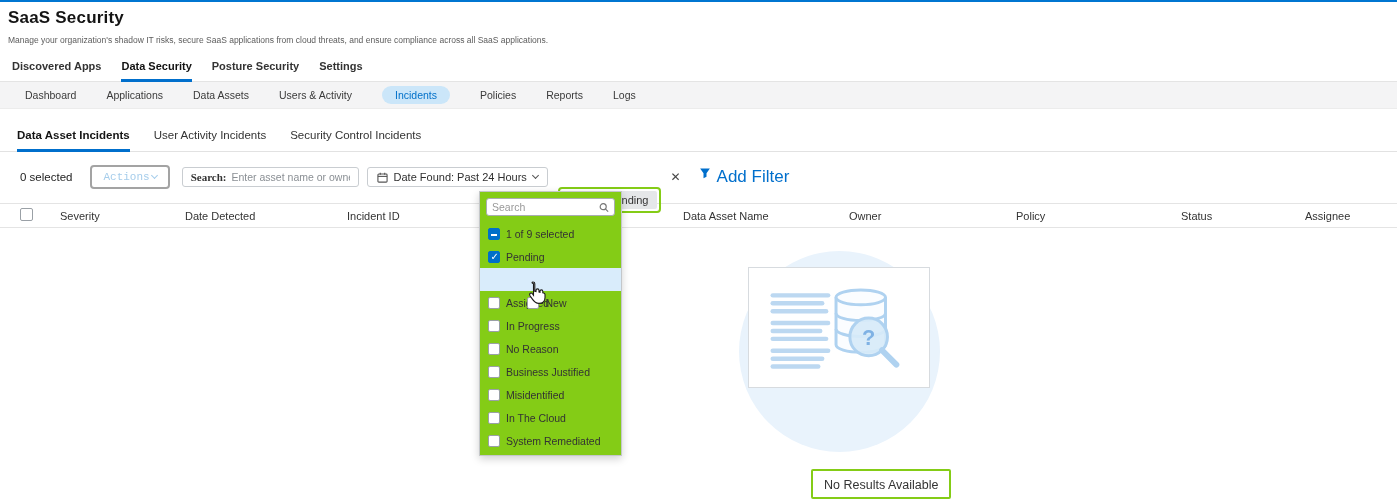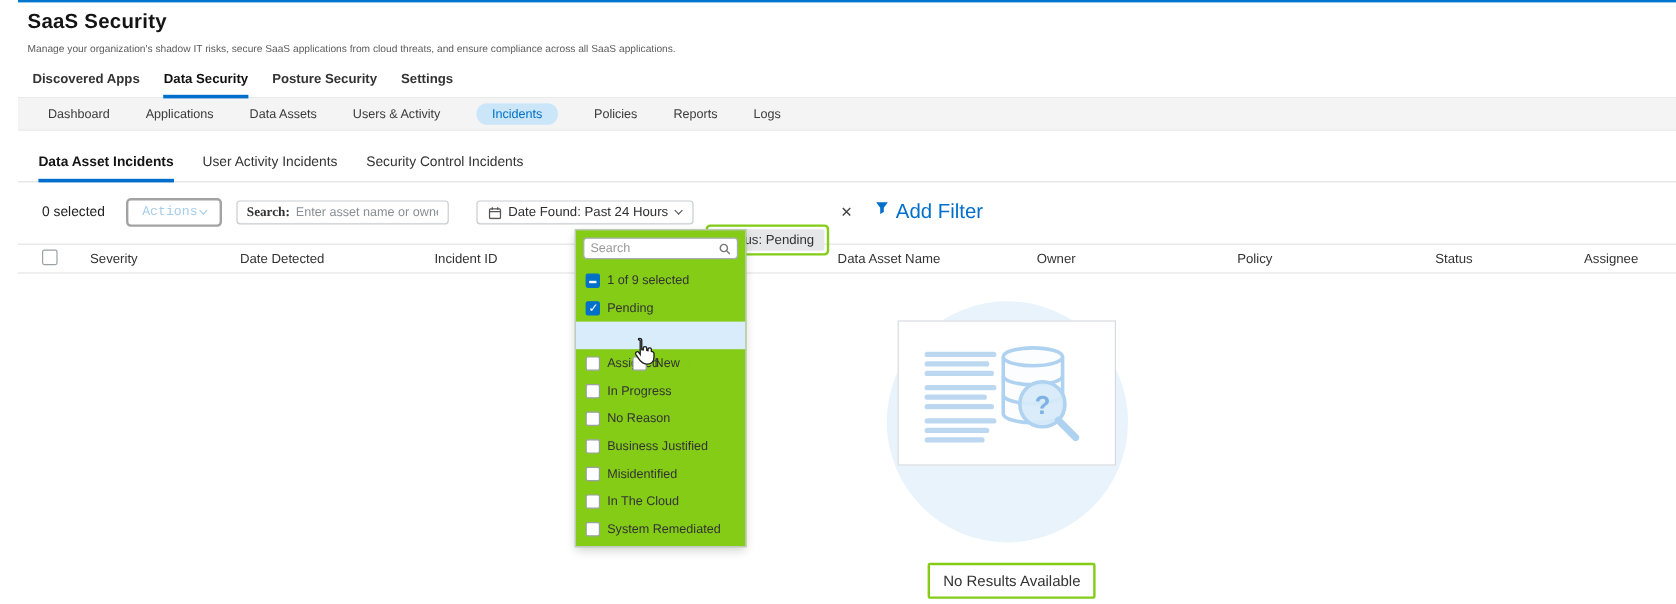--- a/index.html
+++ b/index.html
@@ -1,18 +1,18 @@
 <!DOCTYPE html>
 <html><head>
 <meta charset="utf-8">
 <style>
   * { box-sizing: border-box; margin: 0; padding: 0; }
   html,body { width:1397px; height:503px; }
   body { font-family:"Liberation Sans", sans-serif; background:#fff; position:relative; overflow:hidden; }
-  #app { position:relative; width:1397px; height:503px; background:#fff;padding-left:15px; }
+  #app { position:relative; width:1397px; height:503px; background:#fff; }
 
   .top-strip { height:2px; background:#0076D1; }
 
   .page-header h1 { font-size:17px; font-weight:700; color:#141414; margin:6px 0 0 8px; letter-spacing:.2px; }
   .subtitle { font-size:8.5px; color:#5c5c5c; margin:7px 0 0 8px; }
 
   .top-nav { display:flex; gap:20px; padding-left:12px; margin-top:10px; border-bottom:1px solid #E4E4E4; font-size:11px; font-weight:600; color:#333; }
   .tn-item { padding:5px 0 9px; cursor:pointer; position:relative; }
   .tn-item.active { color:#111; }
   .tn-item.active::after { content:""; position:absolute; left:0; right:0; bottom:-1px; height:3px; background:#006FCC; }
@@ -27,21 +27,21 @@
   .tab.active::after { content:""; position:absolute; left:0; right:0; bottom:-1px; height:3px; background:#006FCC; }
 
   .toolbar { display:flex; align-items:center; padding-left:20px; margin-top:12px; height:26px; }
   .sel-count { font-size:11.5px; color:#222; }
   .actions-btn { margin-left:18px; display:inline-flex; align-items:center; gap:2px; border:2px solid #a3a3a3; color:#A6CDEB; background:#fff; font-size:11px; padding:4px 11px; border-radius:4px; font-family:Liberation Mono, monospace; cursor:default; }
   .chev { width:5px; height:5px; border-right:1.5px solid currentColor; border-bottom:1.5px solid currentColor; transform:rotate(45deg); display:inline-block; margin-top:-3px; }
   .search-box { margin-left:12px; display:inline-flex; align-items:center; border:1px solid #C9CDD1; border-radius:3px; padding:3px 8px; background:#fff; }
   .search-label { font-size:11px; font-weight:700; color:#333; margin-right:5px;font-family:Liberation Serif, serif; }
   .search-input { border:none; outline:none; font-size:10.5px; width:118px; font-family:inherit; color:#333; }
   .search-input::placeholder { color:#8a8f94; }
-  .date-filter { margin-left:23px; display:inline-flex; align-items:center; gap:6px; border:1px solid #C9CDD1; border-radius:3px; padding:3px 9px; font-size:11px; color:#2f2f2f; background:#fff; cursor:pointer; }
+  .date-filter { margin-left:8px; display:inline-flex; align-items:center; gap:6px; border:1px solid #C9CDD1; border-radius:3px; padding:3px 9px; font-size:11px; color:#2f2f2f; background:#fff; cursor:pointer; }
   .date-filter .chev { color:#555; }
 
   .annotation { border:2px solid #84cc16;margin-top:46px; }
   .chip-annotation { margin-left:10px; border-radius:4px; padding:2px; display:inline-flex; }
   .status-chip { background:#E5E7E9; color:#333; font-size:11px; padding:3px 9px; border-radius:2px; cursor:pointer; white-space:nowrap; }
   .chip-close { margin-left:9px; font-size:12px; color:#444; cursor:pointer; }
   .add-filter { margin-left:18px; display:inline-flex; gap:6px; color:#006FCC; font-size:17px; cursor:pointer; }
 
   .thead { margin-top:13px; border-top:1px solid #E4E4E4; border-bottom:1px solid #E4E4E4; height:25px; display:grid; grid-template-columns:48px 125px 162px 336px 166px 167px 165px 124px 1fr; align-items:center; font-size:11px; font-weight:400; color:#333; }
   .th { padding-left:12px; cursor:pointer; }
@@ -57,21 +57,21 @@
   .dd-search { margin:6px; display:flex; align-items:center; border:1px solid #A9ADB2; border-radius:3px; padding:2px 5px; background:#fff; }
   .dd-search input { border:none; outline:none; width:100%; font-size:10.5px; font-family:inherit; color:#333; }
   .dd-search input::placeholder { color:#999; }
   .dd-row { display:flex; align-items:center; gap:6px; height:23px; padding:0 8px; font-size:10.5px; color:#333; cursor:pointer; }
   .dd-row .cb { width:12px; height:12px; }
   .dd-row.highlighted { background:#D9ECFB;justify-content:center; }
   .new-annotation { display:inline-flex; align-items:center; gap:6px; padding:1px 5px 1px 2px; border-radius:2px; margin-left:-4px; }
 
   .empty-circle { position:absolute; left:739px; top:251px; width:201px; height:201px; border-radius:50%; background:#E9F3FC; z-index:1; }
   .empty-card { position:absolute; left:748px; top:267px; width:182px; height:121px; background:#fff; border:1px solid #D7DBDF; display:flex; align-items:center; justify-content:center; z-index:2; }
-  .empty-msg-annotation { position:absolute; left:773px; top:423px; border-radius:2px; padding:4px 11px; z-index:3; }
+  .empty-msg-annotation { position:absolute; left:811px; top:423px; border-radius:2px; padding:4px 11px; z-index:3; }
   .empty-msg { font-size:12.5px; color:#333; white-space:nowrap; }
 
   .cursor { position:absolute; left:527px; top:281px; z-index:30; }
 </style>
 </head>
 <body>
 
 <div id="app">
   <div class="top-strip"></div>
 

